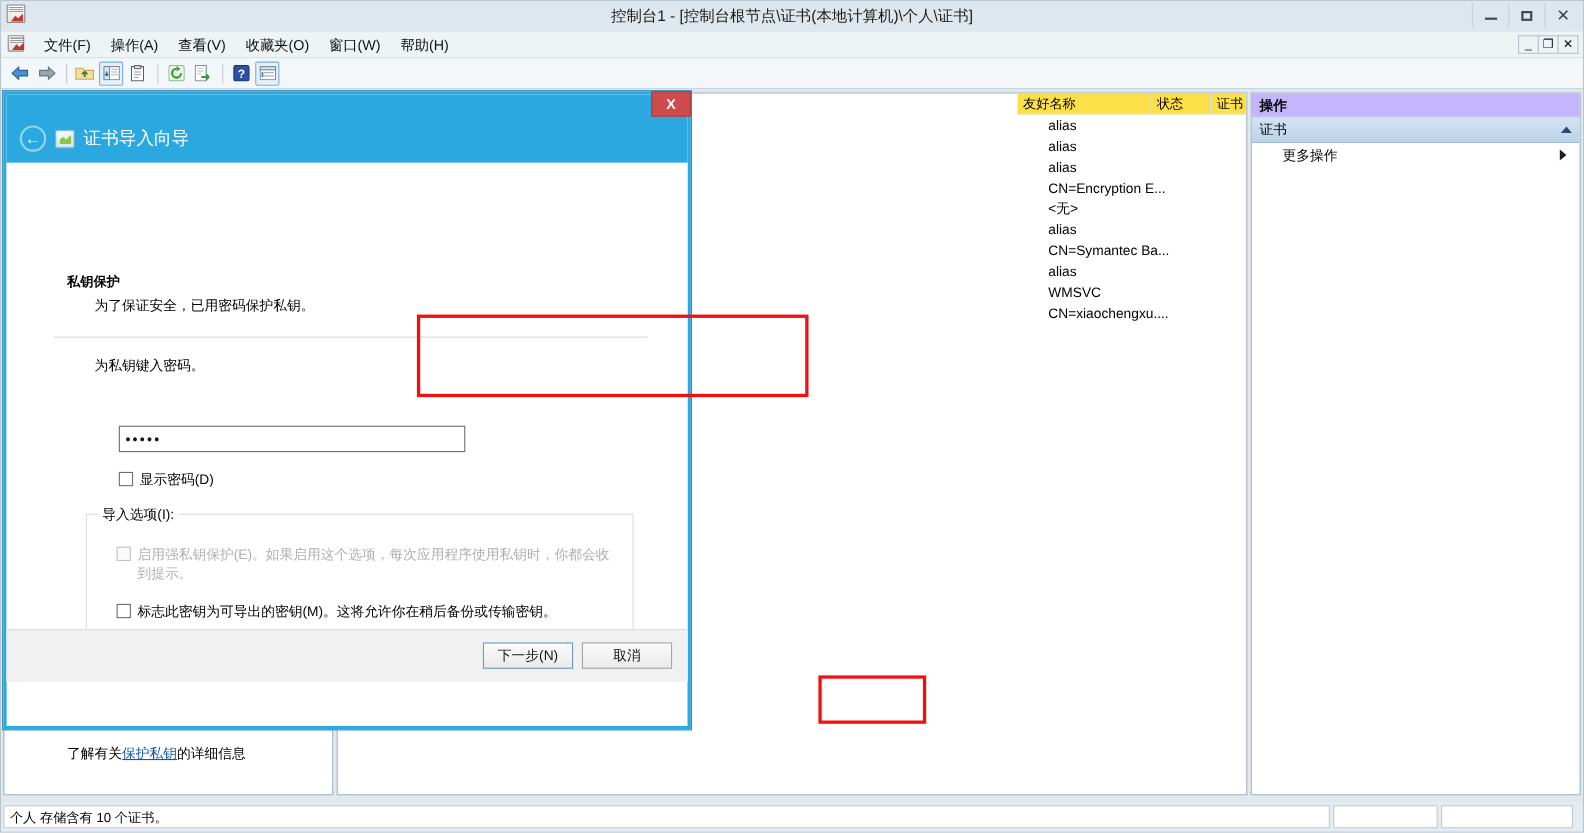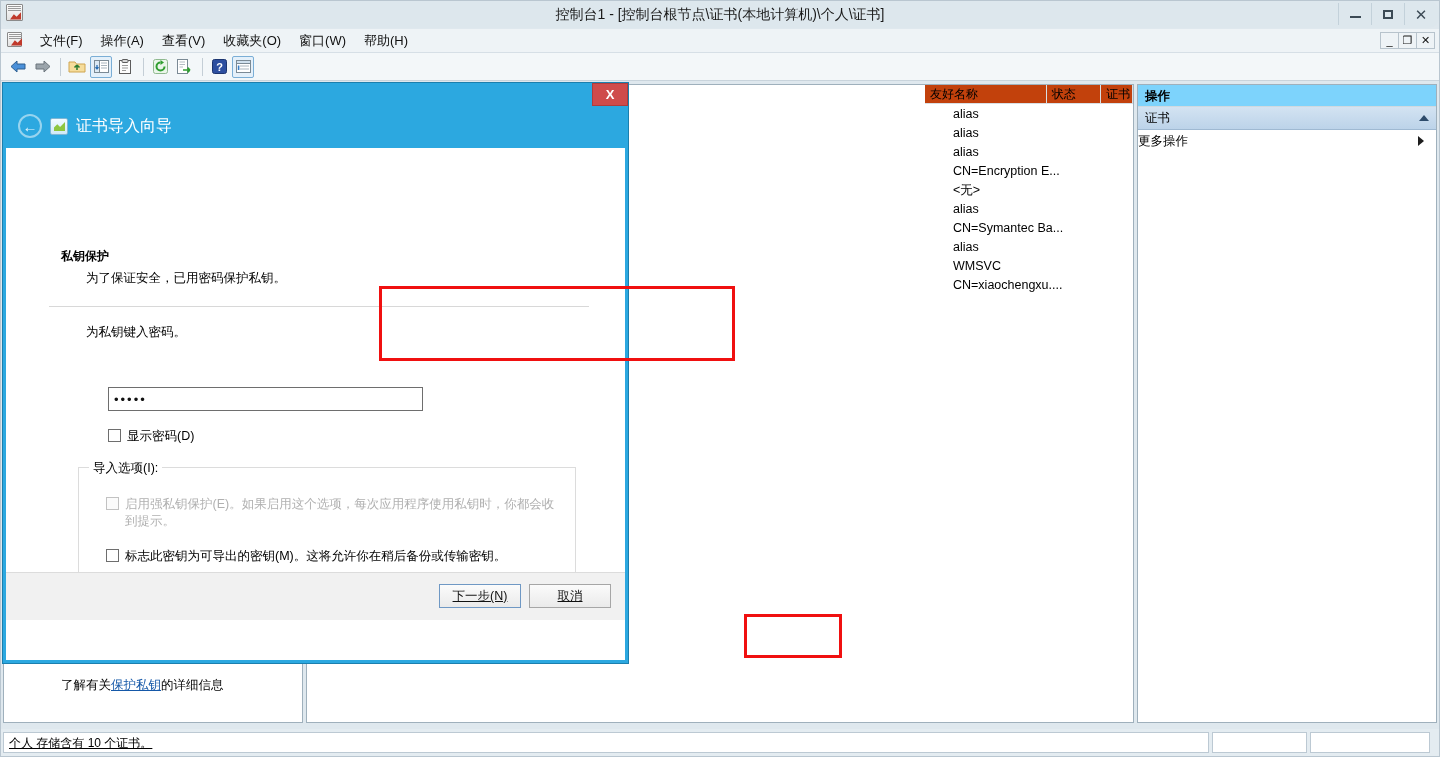--- a/index.html
+++ b/index.html
@@ -176,21 +176,21 @@
   
   .list-pane {
     position: absolute; left: 305px; top: 2px;
     width: 828px; height: 639px;
     background: #fff;
     border: 1px solid #9fb0bc;
     overflow: hidden;
   }
   .list-head {
     display: flex; height: 19px;
-    background: #c2410c;
+    background: #fde047;
     border-bottom: 1px solid #d8dfe4;
     position: absolute; left: 618px; top: 0; right: 0;
   }
   .lh-cell {
     border-right: 1px solid #d8dfe4;
     padding: 2px 5px; font-size: 12px; line-height: 15px;
     white-space: nowrap; overflow: hidden;
   }
   .list-rows {
     position: absolute; left: 642px; top: 20px; right: 0;
@@ -201,59 +201,58 @@
   }
 
   
   .actions-pane {
     position: absolute; left: 1136px; top: 2px;
     width: 300px; height: 639px;
     background: #fff;
     border: 1px solid #9fb0bc;
   }
   .actions-title {
-    height: 22px; background: #7dd3fc;
+    height: 22px; background: #c4b5fd;
     border-bottom: 1px solid #cfd9e0;
     font-weight: bold; font-size: 12.5px;
     padding: 3px 7px; line-height: 16px;
   }
   .actions-group {
     height: 23px;
     background: linear-gradient(#d3e3f2, #bcd3e9);
     border-bottom: 1px solid #9fb9d2;
     display: flex; align-items: center;
     padding: 0 7px; font-size: 12.5px;
     justify-content: space-between;
   }
   .actions-group .chev {
     width: 0; height: 0;
     border-left: 5px solid transparent;
     border-right: 5px solid transparent;
     border-bottom: 6px solid #2c4b6b;
   }
   .action-item {
     height: 22px; display: flex; align-items: center;
-    font-size: 12.5px;
+    padding-left: 28px; font-size: 12.5px;
     justify-content: space-between; padding-right: 12px;
   }
   .action-item .arr {
     width: 0; height: 0;
     border-top: 5px solid transparent;
     border-bottom: 5px solid transparent;
     border-left: 6px solid #1d1d1d;
   }
 
   
   .statusbar {
     position: absolute; left: 0; top: 728px;
     width: 1438px; height: 27px;
     background: #e4ecf1;
     display: flex; align-items: stretch;
     padding: 3px 2px;
-    text-decoration: underline;
   }
   .sb-cell {
     background: #fff; border: 1px solid #bcc9d3;
     margin-right: 3px; padding: 2px 5px;
     font-size: 12px; line-height: 16px;
     white-space: nowrap;
   }
   .sb-main { flex: 0 0 1206px; }
   .sb-x { flex: 0 0 95px; }
   .sb-y { flex: 0 0 120px; }
@@ -371,21 +370,20 @@
     background: #f1f1f1;
     border-top: 1px solid #dcdcdc;
   }
   .btn {
     position: absolute; top: 11px;
     width: 82px; height: 24px;
     background: linear-gradient(#fbfbfb, #eaeaea);
     border: 1px solid #a6a6a6;
     font-size: 12.5px; text-align: center; line-height: 22px;
     color: #111;
-    text-decoration: underline;
   }
   .btn-next { right: 104px; border-color: #6f98c4; }
   .btn-cancel { right: 14px; }
 
   
   .anno {
     position: absolute;
     border: 3px solid #f01010;
     pointer-events: none;
     z-index: 40;

